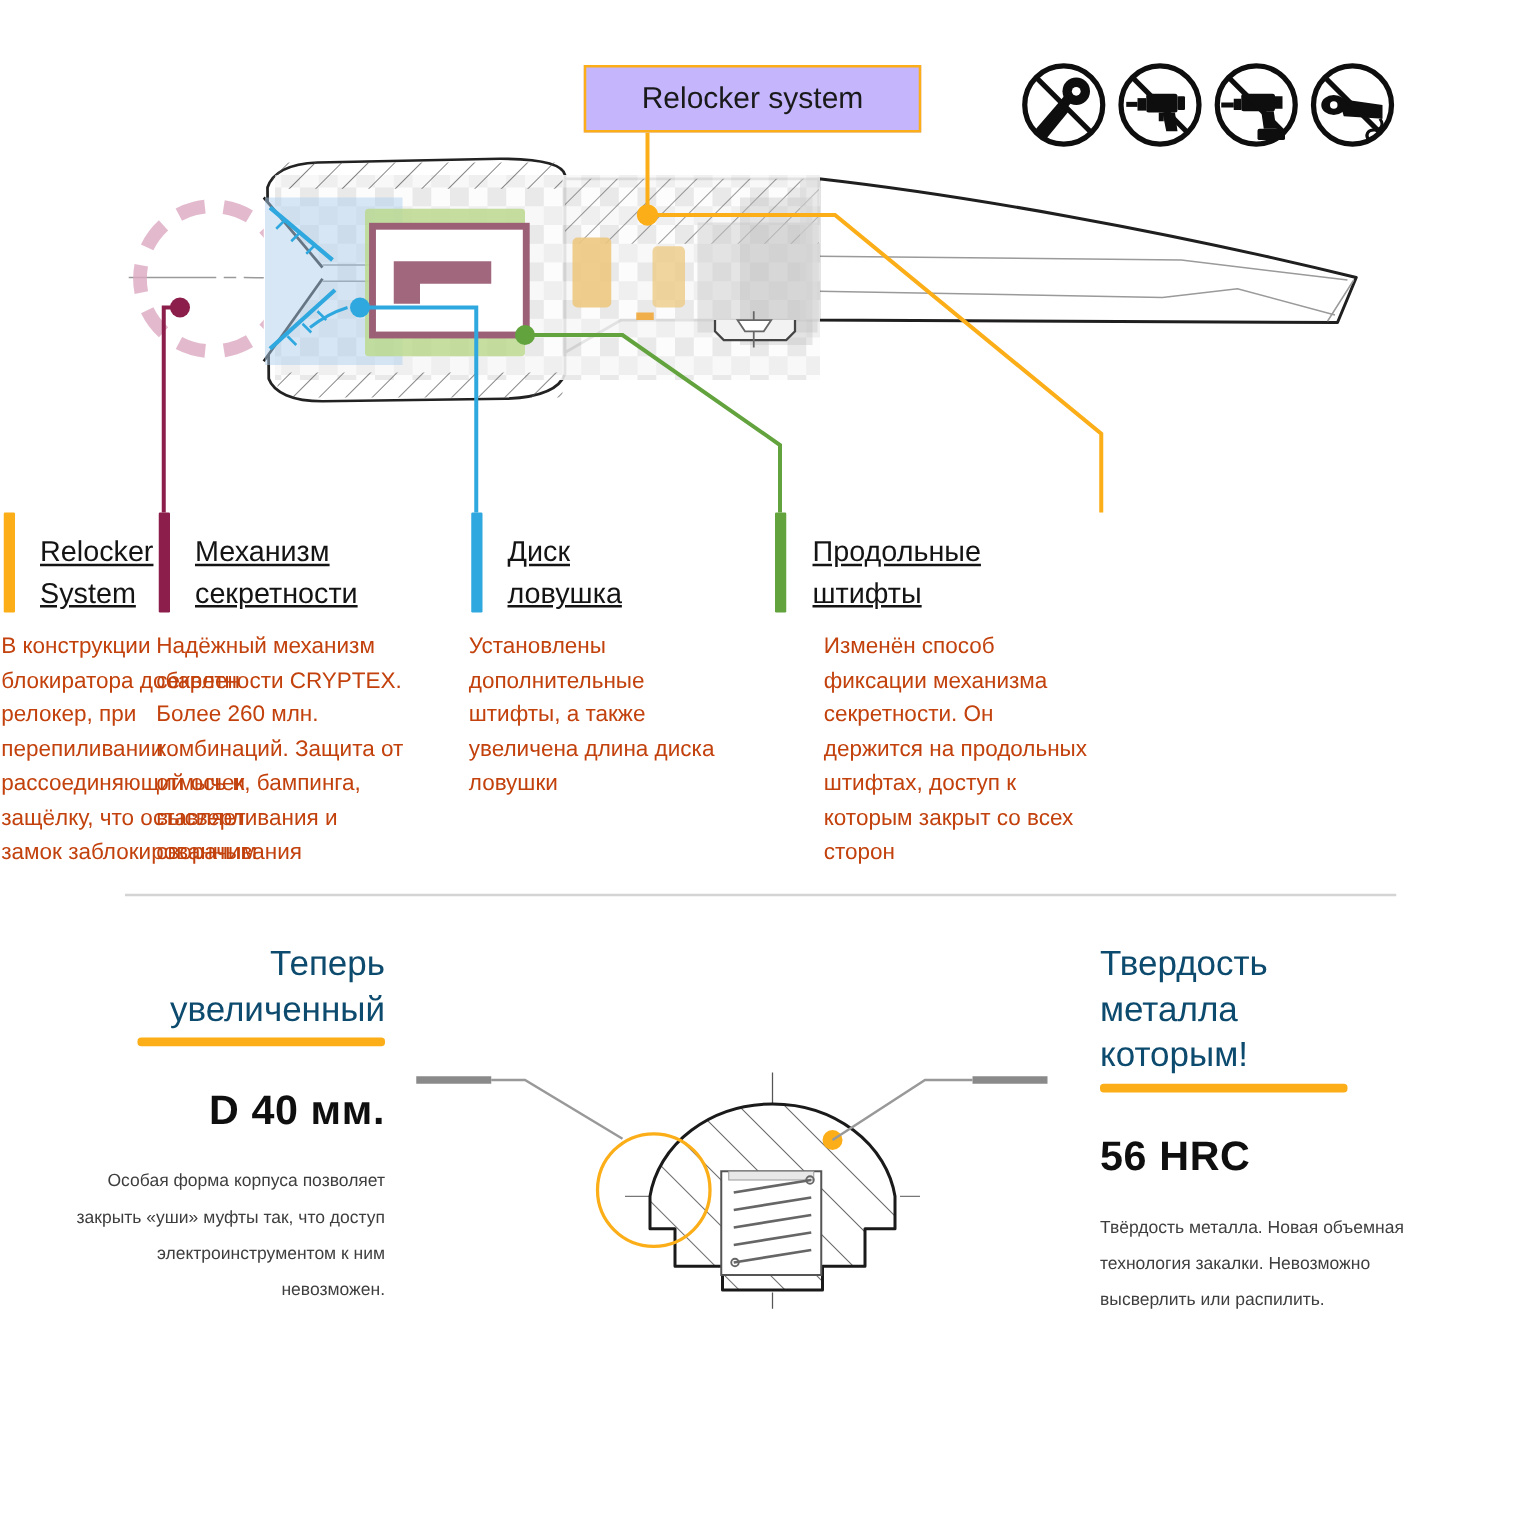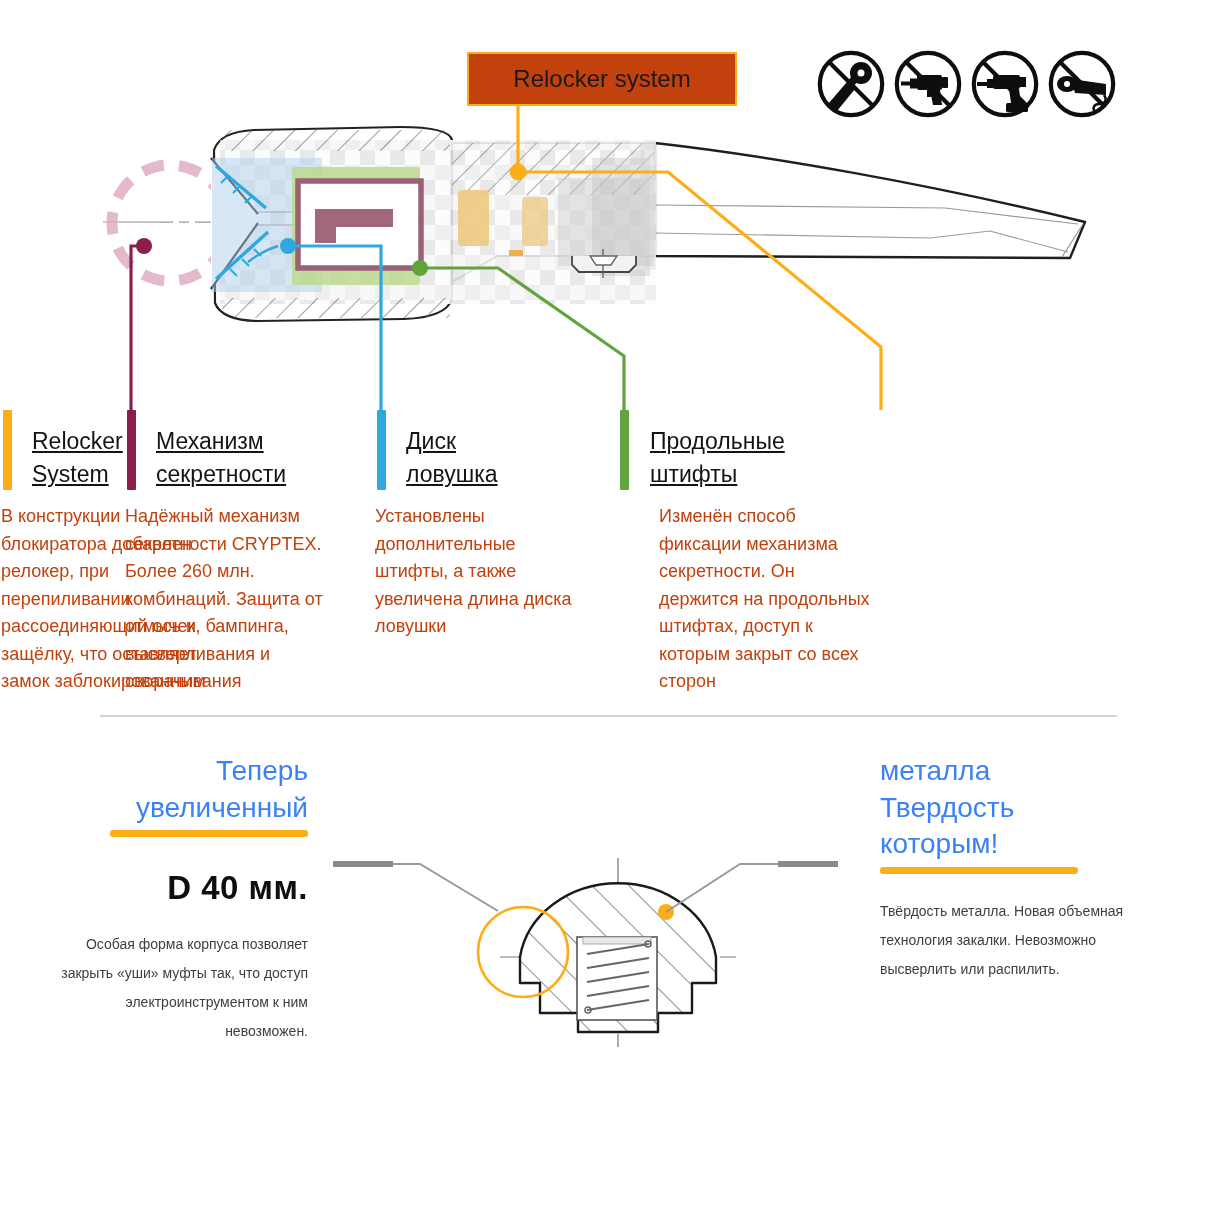--- a/index.html
+++ b/index.html
@@ -3,21 +3,21 @@
 <meta charset="utf-8">
 <style>
   html,body{margin:0;padding:0;}
   body{
     width:1217px;height:1217px;background:#fff;position:relative;overflow:hidden;
     font-family:"Liberation Sans",sans-serif;color:#1a1a1a;
   }
   .abs{position:absolute;}
   
   .relocker-box{
-    left:467px;top:52px;width:266px;height:50px;background:#c2410c;
+    left:467px;top:52px;width:266px;height:50px;background:#c4b5fd;
     border:2.5px solid #FBAE17;display:flex;align-items:center;justify-content:center;
     font-size:24px;color:#1a1a1a;z-index:3;
   }
   
   .icons-row{left:816px;top:49px;display:flex;gap:7px;z-index:3;}
   .icons-row svg{display:block;}
   
   svg.overlay{left:0;top:0;z-index:1;}
   
   .feature{top:408px;z-index:2;}
@@ -25,21 +25,21 @@
   .feature .ftitle{position:absolute;left:31px;top:17px;font-size:23px;line-height:33px;color:#141414;text-decoration:underline;}
   .feature .ftitle span{display:block;}
   .feature .fdesc{position:absolute;left:0;top:95px;font-size:18px;line-height:27.5px;color:#c2410c;}
   #f1{left:125px;} #f2{left:375px;} #f3{left:619px;} #f4{left:875px;}
   #f1 .fdesc{width:205px;} #f2 .fdesc{width:205px;} #f3 .fdesc{width:220px;margin-left:40px;} #f4 .fdesc{width:214px;}
   #f3 .bar, #f3 + * {left:1px;}
   
   .divider{left:100px;top:715px;width:1017px;height:2px;background:#d4d4d4;z-index:2;}
   
   .bottom-block{z-index:2;}
-  .bb-heading{font-size:28px;line-height:36.5px;color:#3b82f6;}
+  .bb-heading{font-size:28px;line-height:36.5px;color:#0c4a6e;}
   .bb-heading span{display:block;}
   .bb-underline{height:7px;width:198px;background:#FBAE17;border-radius:3px;margin-top:4px;}
   .bb-value{font-size:33px;font-weight:bold;color:#0f0f0f;margin-top:32px;letter-spacing:.5px;}
   .bb-desc{font-size:14px;line-height:29px;color:#3E3E3E;margin-top:23px;}
   #bleft{left:60px;top:753px;width:248px;text-align:right;}
   #bleft .bb-underline{margin-left:auto;}
   #bright{left:880px;top:753px;width:245px;text-align:left;}
 </style>
 </head>
 <body>
@@ -238,19 +238,20 @@
     <span>Теперь</span>
     <span>увеличенный</span>
   </div>
   <div class="bb-underline"></div>
   <div class="bb-value">D 40 мм.</div>
   <div class="bb-desc">Особая форма корпуса позволяет закрыть «уши» муфты так, что доступ электроинструментом к ним невозможен.</div>
 </div>
 
 <div class="abs bottom-block" id="bright">
   <div class="bb-heading">
+    <span>Твердость</span>
     <span>металла</span>
-    <span>Твердость</span>
     <span>которым!</span>
   </div>
   <div class="bb-underline"></div>
+  <div class="bb-value">56 HRC</div>
   <div class="bb-desc">Твёрдость металла. Новая объемная технология закалки. Невозможно высверлить или распилить.</div>
 </div>
 
 </body></html>

